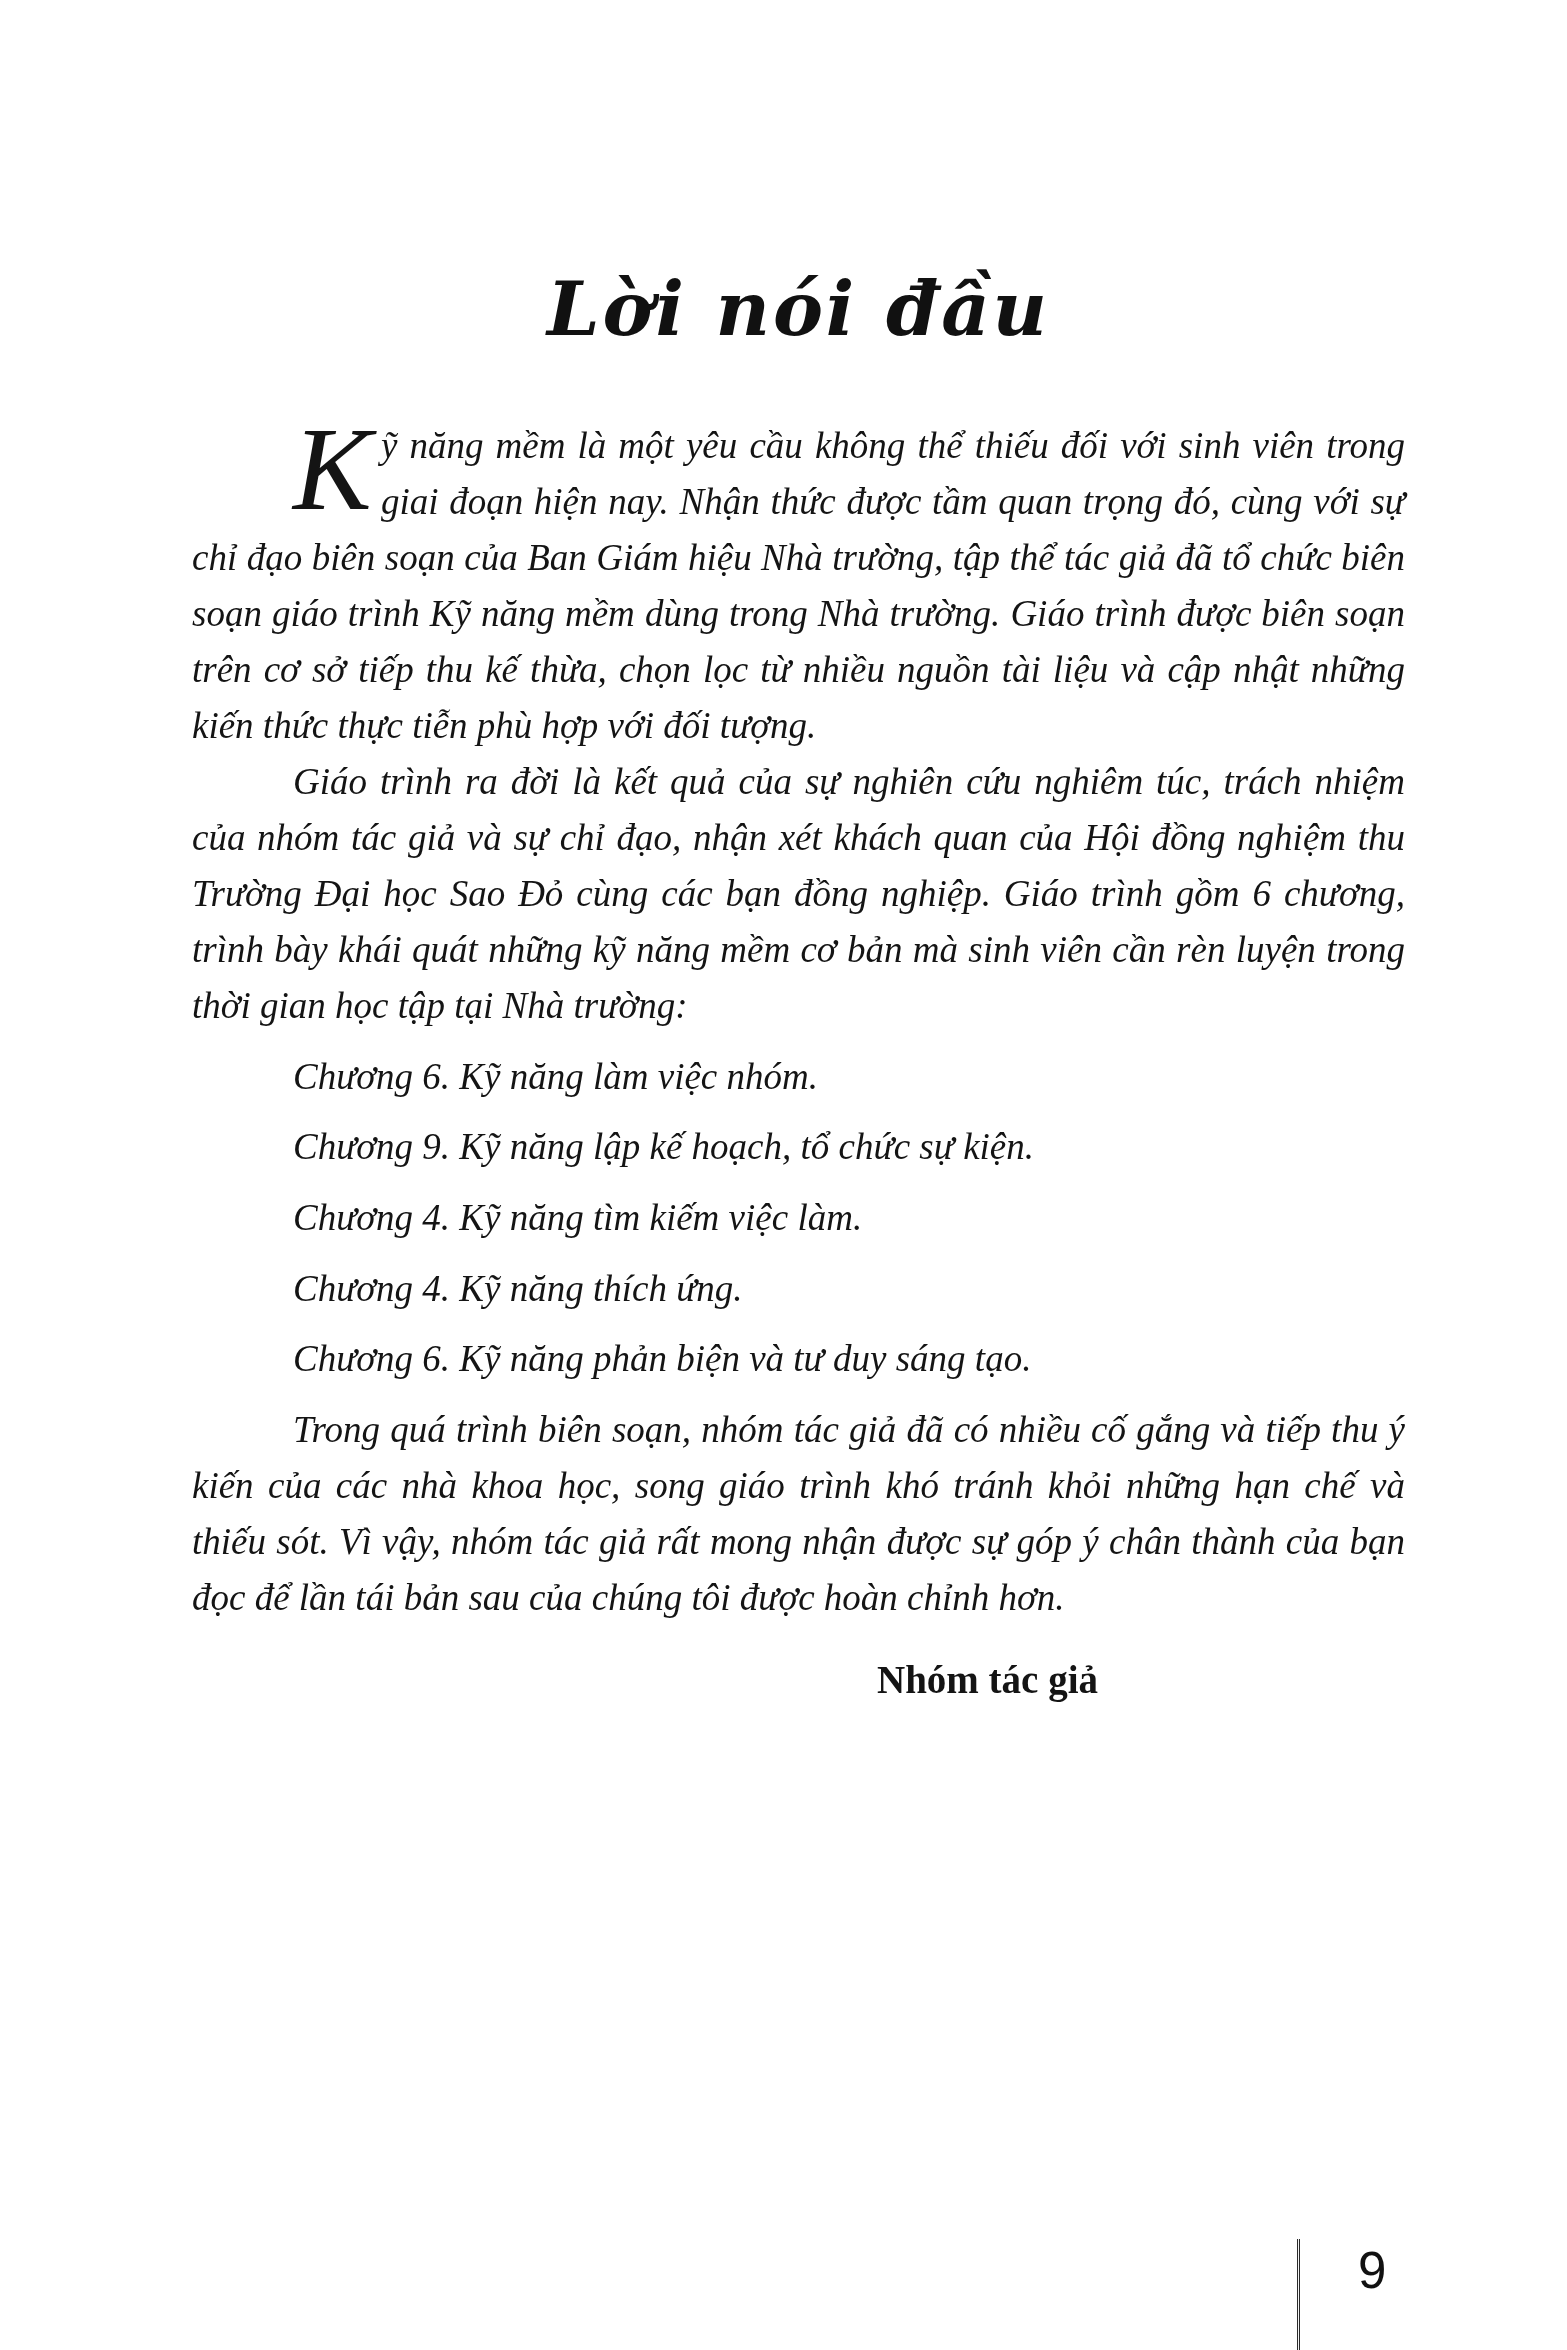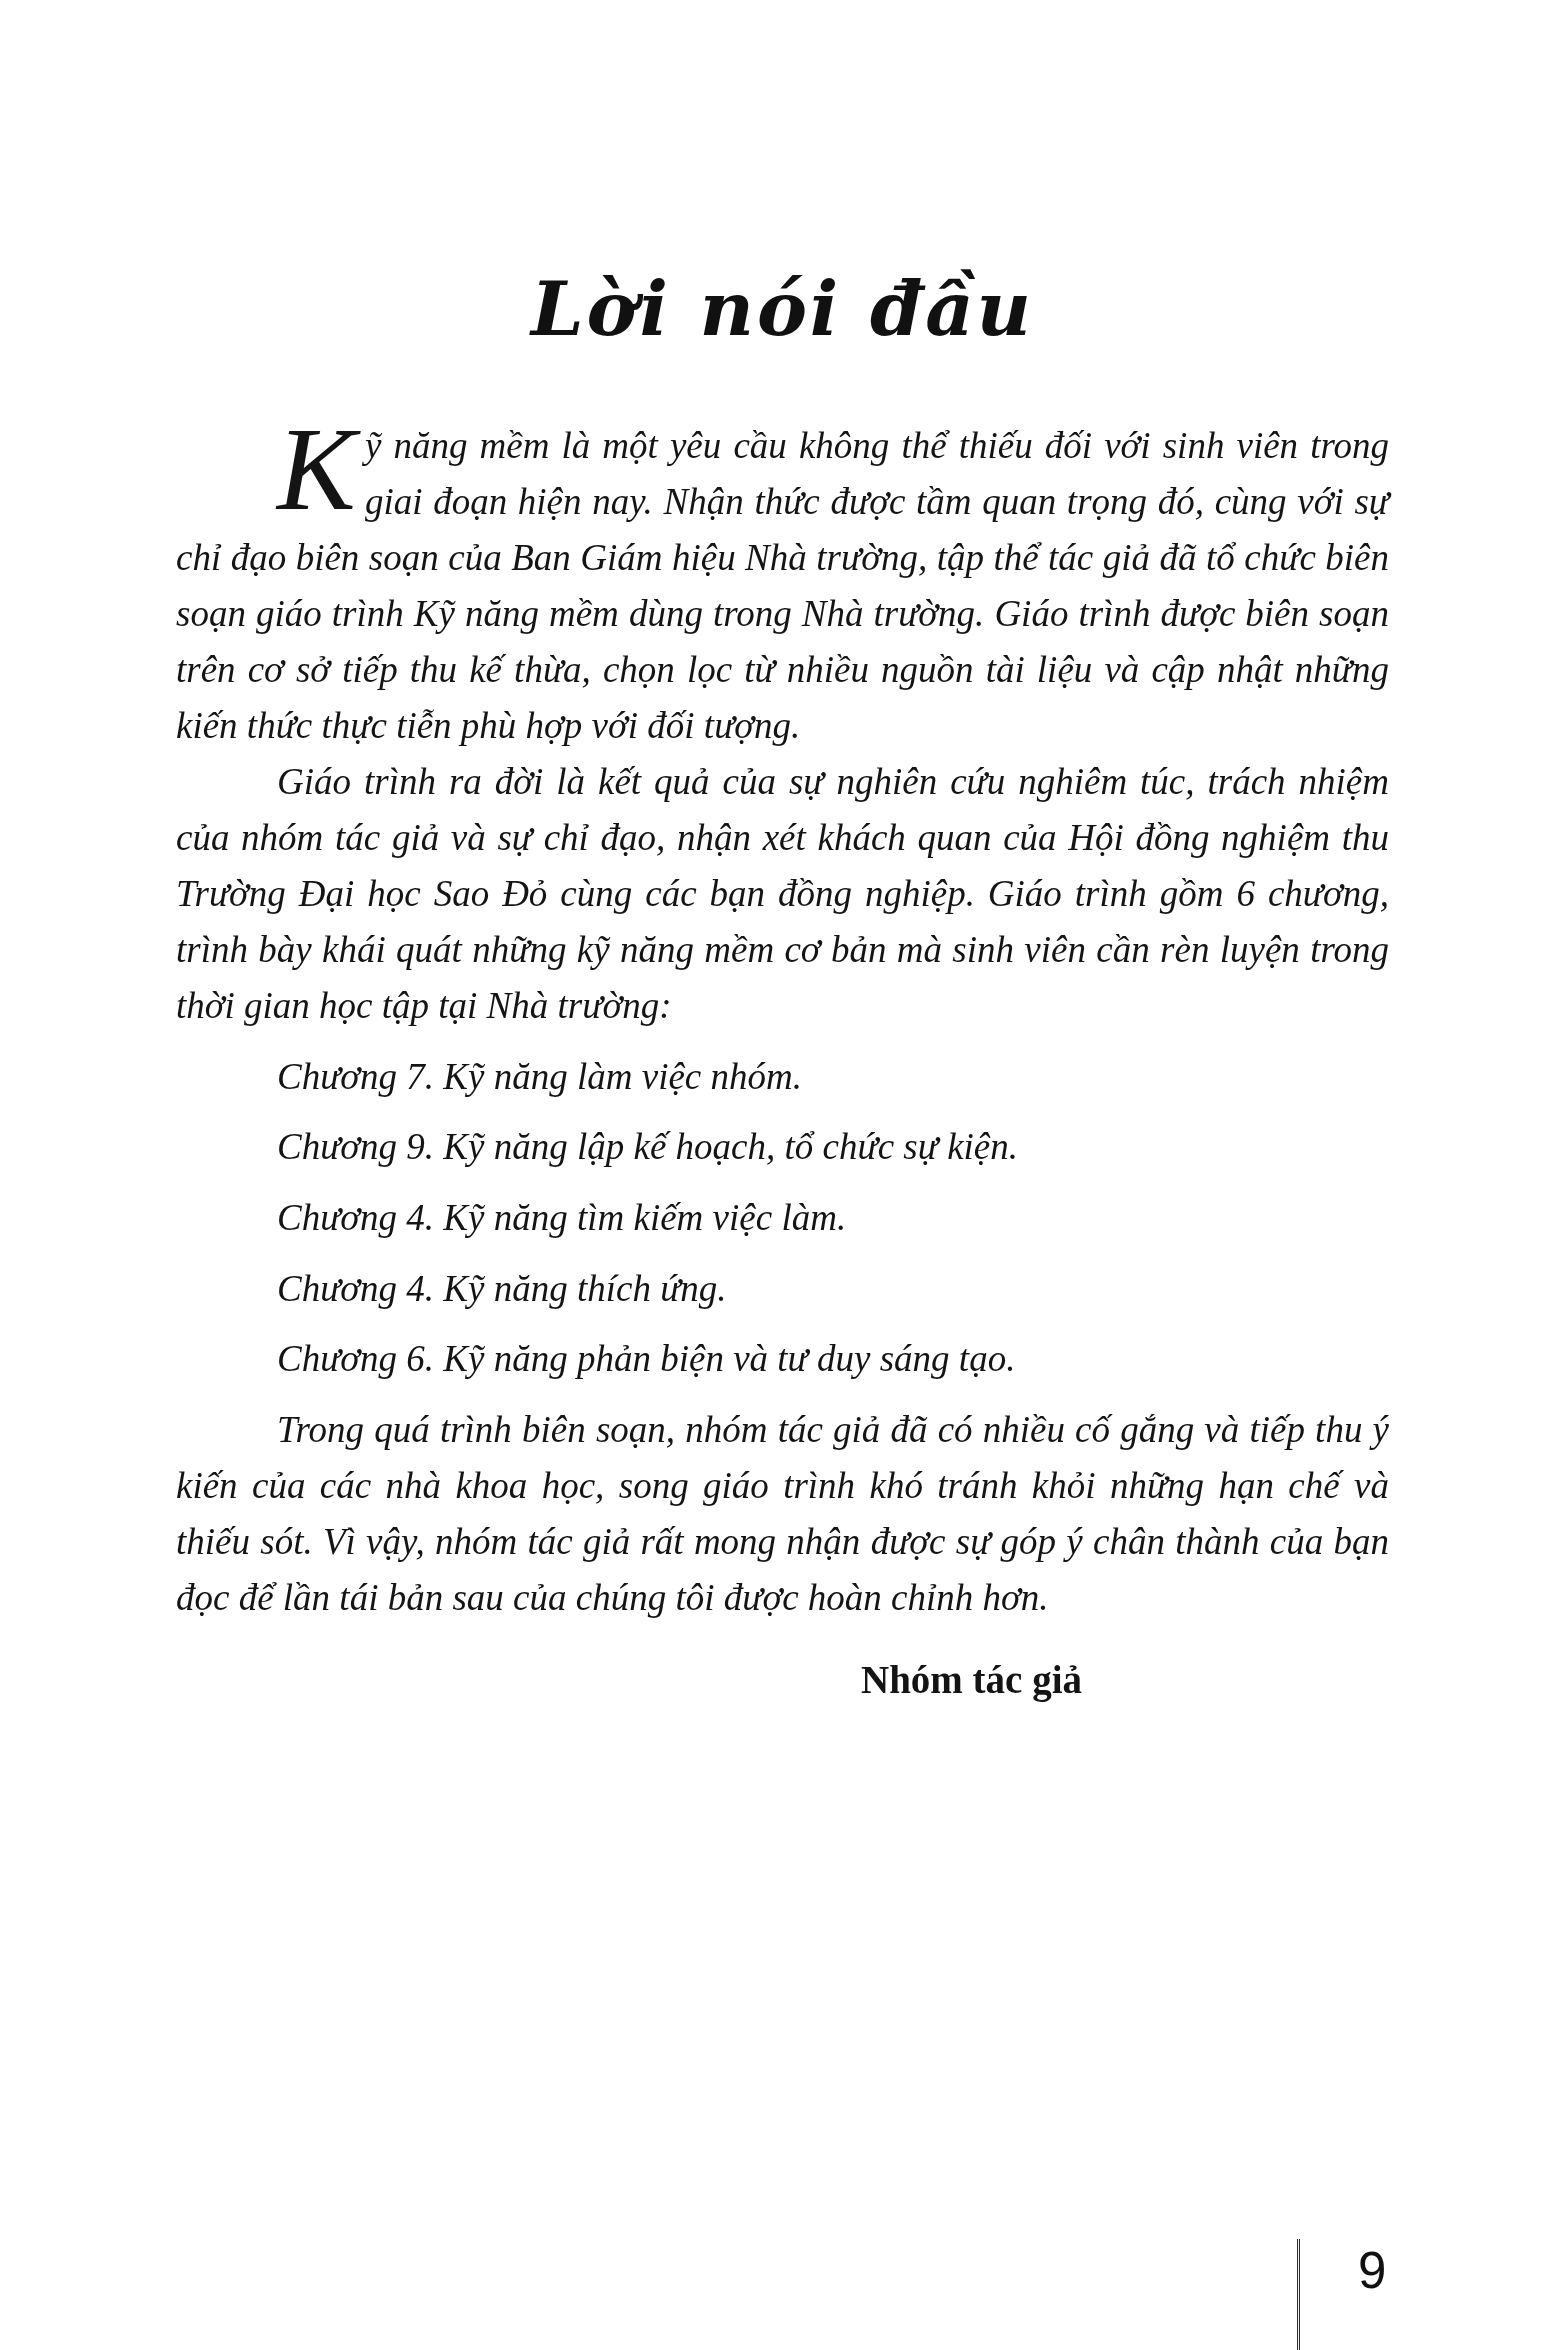--- a/index.html
+++ b/index.html
@@ -12,21 +12,21 @@
     width: 1568px;
     height: 2351px;
     margin: 0 auto;
     background: #ffffff;
     color: #141414;
     font-family: "Liberation Serif", serif;
     overflow: hidden;
   }
   .content {
     position: absolute;
-    left: 176px;
+    left: 192px;
     top: 264px;
     width: 1213px;
   }
   .title {
     margin: 0 0 64px 0;
     text-align: center;
     font-family: "DejaVu Serif", serif;
     font-style: italic;
     font-weight: 700;
     font-size: 75px;
@@ -102,21 +102,21 @@
 
     <h1 class="title">Lời nói đầu</h1>
 
     <div class="body-text">
 
       <p class="para first"><span class="dropcap">K</span><span>ỹ năng mềm là một yêu cầu không thể thiếu đối với sinh viên trong giai đoạn hiện nay. Nhận thức được tầm quan trọng đó, cùng với sự chỉ đạo biên soạn của Ban Giám hiệu Nhà trường, tập thể tác giả đã tổ chức biên soạn giáo trình Kỹ năng mềm dùng trong Nhà trường. Giáo trình được biên soạn trên cơ sở tiếp thu kế thừa, chọn lọc từ nhiều nguồn tài liệu và cập nhật những kiến thức thực tiễn phù hợp với đối tượng.</span></p>
 
       <p class="para">Giáo trình ra đời là kết quả của sự nghiên cứu nghiêm túc, trách nhiệm của nhóm tác giả và sự chỉ đạo, nhận xét khách quan của Hội đồng nghiệm thu Trường Đại học Sao Đỏ cùng các bạn đồng nghiệp. Giáo trình gồm 6 chương, trình bày khái quát những kỹ năng mềm cơ bản mà sinh viên cần rèn luyện trong thời gian học tập tại Nhà trường:</p>
 
       <div class="chapters">
-        <p>Chương 7. Kỹ năng làm việc nhóm.</p>
+        <p>Chương 6. Kỹ năng làm việc nhóm.</p>
         <p>Chương 9. Kỹ năng lập kế hoạch, tổ chức sự kiện.</p>
         <p>Chương 4. Kỹ năng tìm kiếm việc làm.</p>
         <p>Chương 4. Kỹ năng thích ứng.</p>
         <p>Chương 6. Kỹ năng phản biện và tư duy sáng tạo.</p>
       </div>
 
       <p class="para">Trong quá trình biên soạn, nhóm tác giả đã có nhiều cố gắng và tiếp thu ý kiến của các nhà khoa học, song giáo trình khó tránh khỏi những hạn chế và thiếu sót. Vì vậy, nhóm tác giả rất mong nhận được sự góp ý chân thành của bạn đọc để lần tái bản sau của chúng tôi được hoàn chỉnh hơn.</p>
 
       <p class="signature"><span>Nhóm tác giả</span></p>
 

